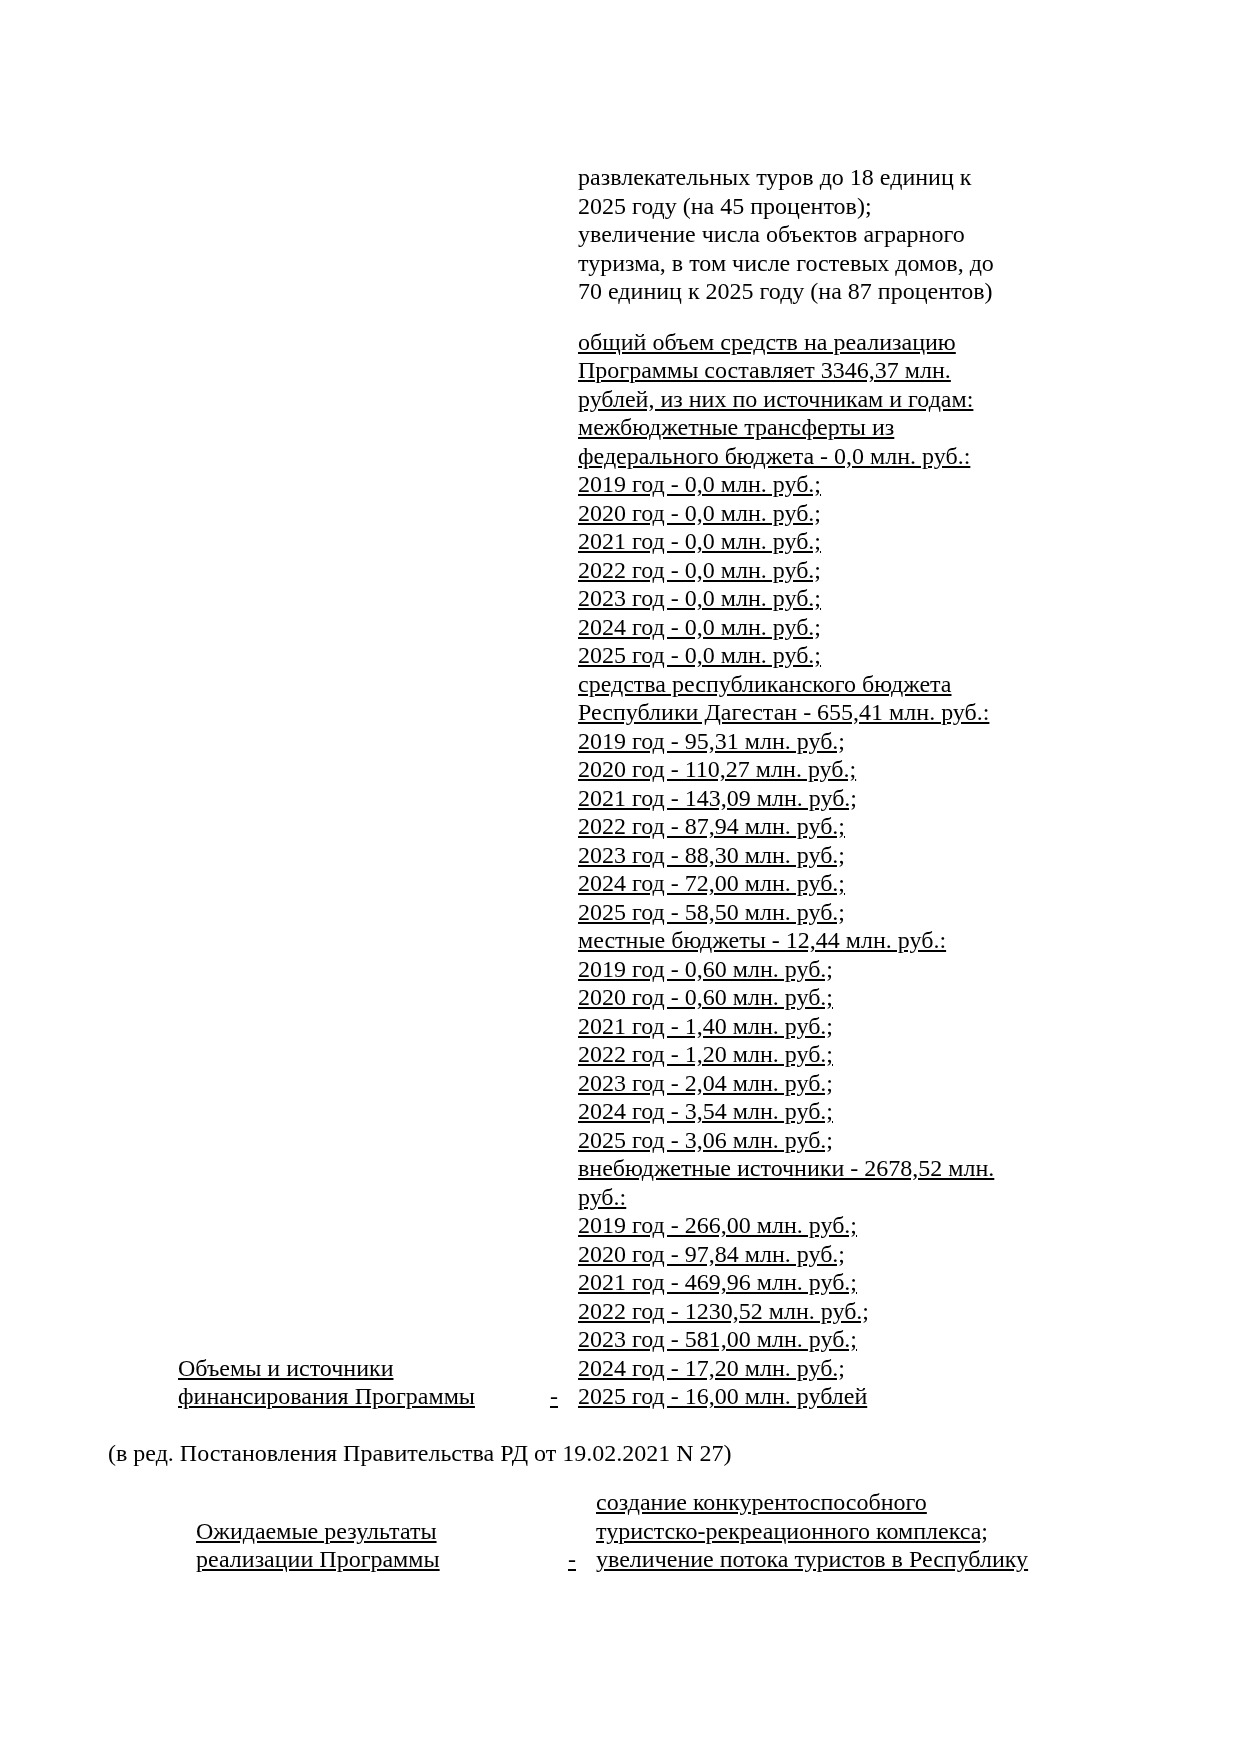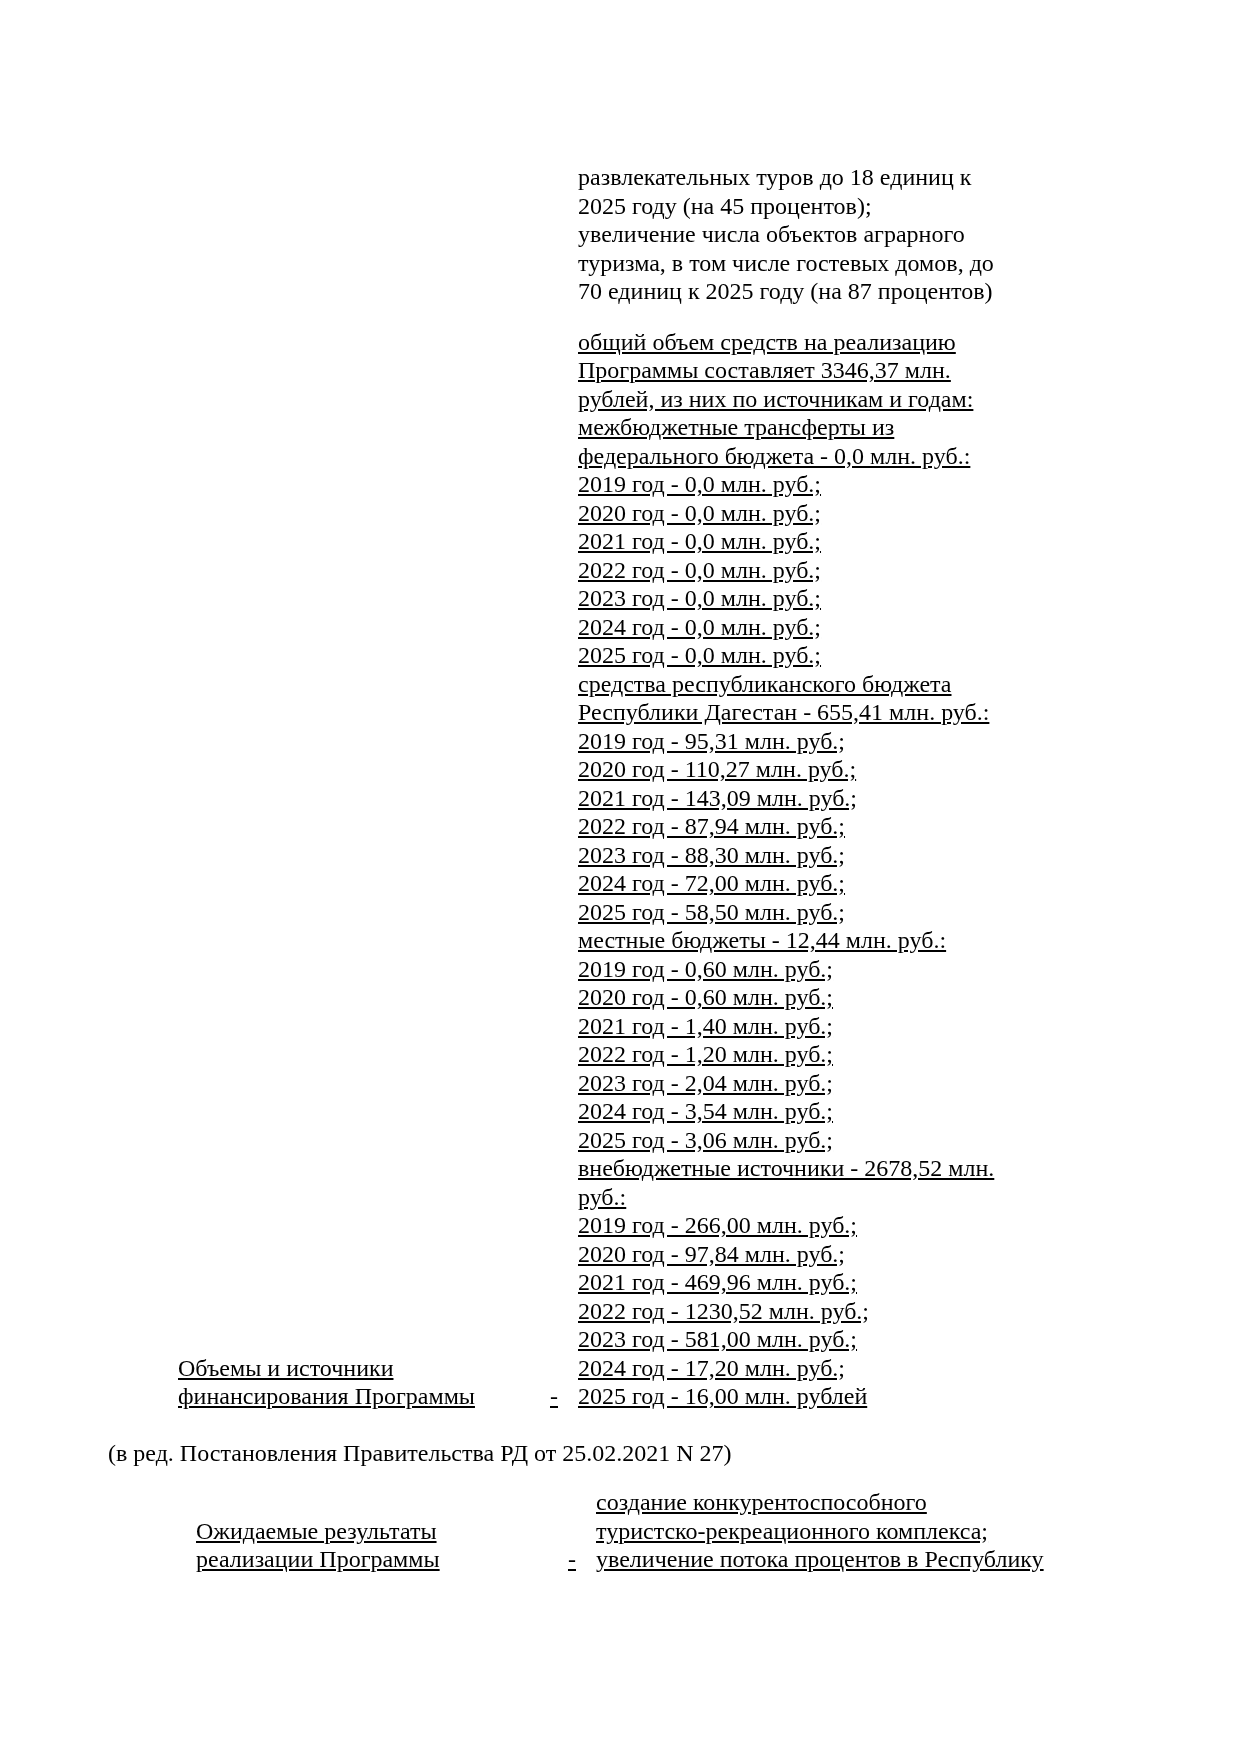--- a/index.html
+++ b/index.html
@@ -107,25 +107,25 @@
 руб.:
 2019 год - 266,00 млн. руб.;
 2020 год - 97,84 млн. руб.;
 2021 год - 469,96 млн. руб.;
 2022 год - 1230,52 млн. руб.;
 2023 год - 581,00 млн. руб.;
 2024 год - 17,20 млн. руб.;
 2025 год - 16,00 млн. рублей</div>
     </div>
 
-    <div class="amendment">(в ред. Постановления Правительства РД от 25.02.2021 N 27)</div>
+    <div class="amendment">(в ред. Постановления Правительства РД от 19.02.2021 N 27)</div>
 
     <div class="row row-results">
       <div class="label">Ожидаемые результаты
 реализации Программы</div>
       <div class="dash">-</div>
       <div class="text">создание конкурентоспособного
 туристско-рекреационного комплекса;
-увеличение потока процентов в Республику</div>
+увеличение потока туристов в Республику</div>
     </div>
 
   </div>
 </div>
 
 </body></html>

